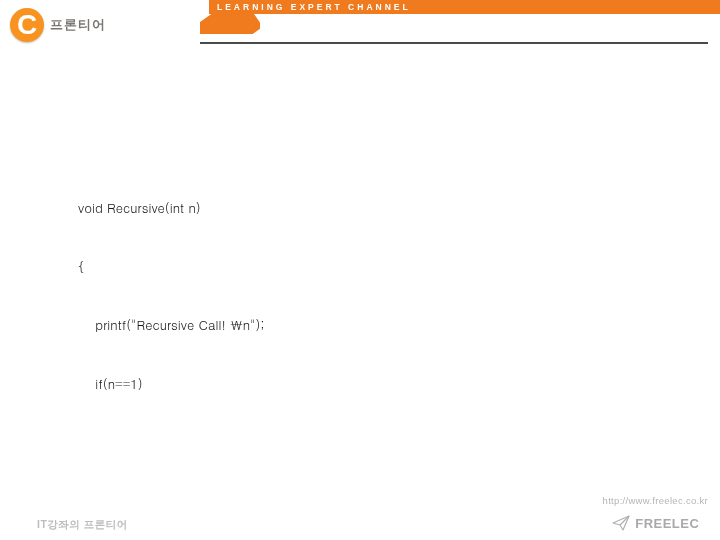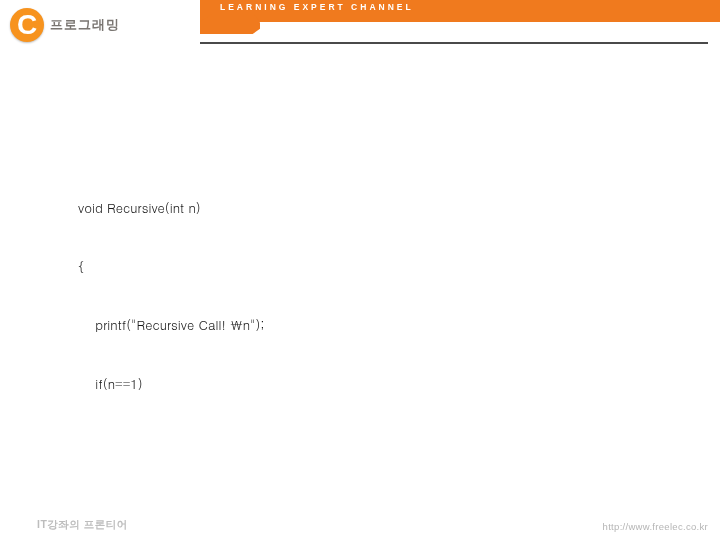--- a/index.html
+++ b/index.html
@@ -1,21 +1,21 @@
 <!DOCTYPE html>
 <html><head>
 <meta charset="utf-8">
 <style>
   * { margin: 0; padding: 0; box-sizing: border-box; }
   html, body { width: 720px; height: 540px; background: #fff; font-family: Arial, sans-serif; overflow: hidden; }
   .page { position: relative; width: 720px; height: 540px; }
 
   
   .header { position: relative; height: 44px; }
-  .orange-bar { position: absolute; top: 0; left: 200px; right: 0; height: 22px; background: #f07a1e; color: #fff; font-size: 8.5px; letter-spacing: 3px; line-height: 14px; padding-left: 20px; font-weight: 600; }
+  .orange-bar { position: absolute; top: 0; left: 209px; right: 0; height: 14px; background: #f07a1e; color: #fff; font-size: 8.5px; letter-spacing: 3px; line-height: 14px; padding-left: 8px; font-weight: 600; }
   .slope { position: absolute; top: 14px; left: 200px; width: 60px; height: 20px; overflow: hidden; }
   .slope::before { content: ""; position: absolute; top: -20px; left: -20px; width: 60px; height: 40px; background: #f07a1e; transform: rotate(-35deg); transform-origin: top right; }
   .hr { position: absolute; top: 42px; left: 200px; right: 12px; height: 2px; background: #4a4a4a; }
 
   .logo { position: absolute; top: 8px; left: 10px; display: flex; align-items: center; gap: 6px; }
   .logo-c { width: 34px; height: 34px; border-radius: 50%; background: #f7931e; color: #fff; font-weight: 900; font-size: 28px; line-height: 34px; text-align: center; font-family: Arial, sans-serif; box-shadow: 0 1px 2px rgba(0,0,0,.25); }
   .logo-text { font-size: 13px; color: #7a7672; font-weight: 600; letter-spacing: 1px; }
 
   
   .code-wrap { position: absolute; top: 120px; left: 78px; right: 140px; font-family: "Malgun Gothic", "Dotum", Arial, sans-serif; font-size: 13px; line-height: 1.5; color: #1a1a1a; white-space: pre; }
@@ -36,21 +36,21 @@
 <div class="page">
 
   <div class="header">
     <div class="orange-bar">
       <span>LEARNING EXPERT CHANNEL</span>
     </div>
     <div class="slope"></div>
     <div class="hr"></div>
     <div class="logo">
       <div class="logo-c">C</div>
-      <div class="logo-text">프로그래밍</div>
+      <div class="logo-text">프론티어</div>
     </div>
   </div>
 
   <div class="code-wrap">
     <span></span>
     <span>void Recursive(int n)</span>
     <span>{</span>
     <span>    printf("Recursive Call! ₩n");</span>
     <span>    if(n==1)</span>
     
@@ -62,16 +62,23 @@
     
     
     
     
   </div>
 
   <div class="footer">
     <div class="footer-left">IT강좌의 프론티어</div>
     <div class="footer-right">
       <div class="site-url">http://www.freelec.co.kr</div>
+      <div class="freelec">
+        <svg width="20" height="18" viewBox="0 0 20 18">
+          <path d="M2 9 L18 2 L12 16 L9 11 Z" fill="none" stroke="#b0b0b0" stroke-width="1.2" stroke-linejoin="round"></path>
+          <path d="M9 11 L18 2" fill="none" stroke="#b0b0b0" stroke-width="1.2"></path>
+        </svg>
+        <div class="freelec-text">FREELEC</div>
+      </div>
     </div>
   </div>
 
 </div>
 
 </body></html>

